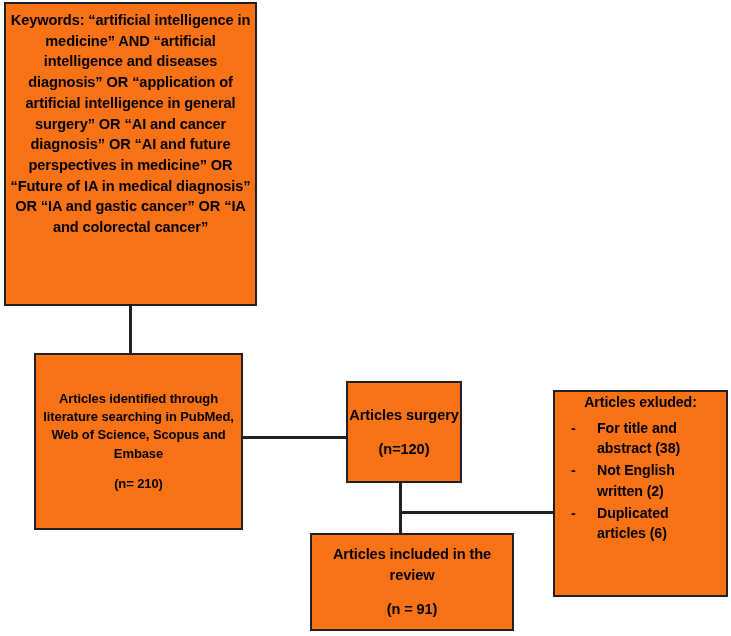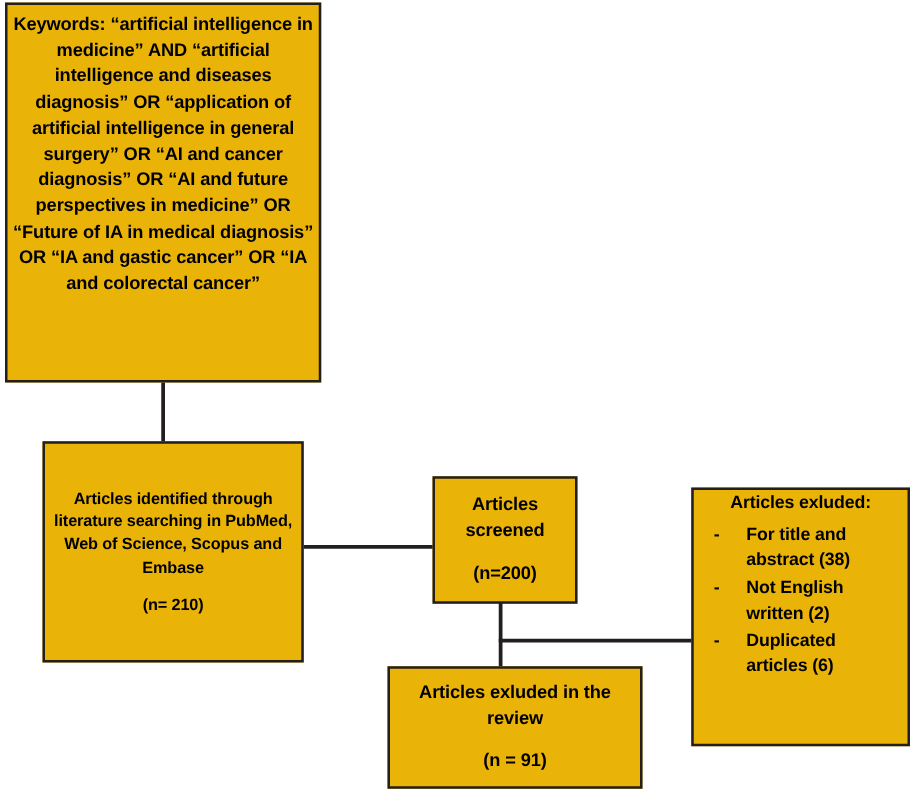--- a/index.html
+++ b/index.html
@@ -12,21 +12,21 @@
     width: 731px;
     height: 636px;
     background: #ffffff;
     font-family: "Liberation Sans", sans-serif;
     overflow: hidden;
   }
   .node {
     position: absolute;
     box-sizing: border-box;
     border: 2px solid #231f20;
-    background: #eab308;
+    background: #f97316;
     color: #000000;
     font-weight: bold;
     text-align: center;
     display: flex;
     flex-direction: column;
     align-items: center;
     justify-content: center;
     line-height: 1.42;
     letter-spacing: -0.1px;
   }
@@ -129,22 +129,22 @@
   <div class="line v" style="left:129px; top:306px; height:48px;"></div>
 
   <div class="node" id="node-identified">
     <p>Articles identified through literature searching in PubMed, Web of Science, Scopus and Embase</p>
     <p>(n= 210)</p>
   </div>
 
   <div class="line h" style="left:243px; top:436px; width:104px;"></div>
 
   <div class="node" id="node-screened">
-    <p>Articles screened</p>
-    <p>(n=200)</p>
+    <p>Articles surgery</p>
+    <p>(n=120)</p>
   </div>
 
   <div class="line v" style="left:399px; top:482px; height:52px;"></div>
 
   <div class="line h" style="left:399px; top:511px; width:155px;"></div>
 
   <div class="node" id="node-excluded">
     <div class="excl-title">Articles exluded:</div>
     <ul>
       <li>
@@ -156,17 +156,17 @@
         <span>Not English written (2)</span>
       </li>
       <li>
         <span class="dash">-</span>
         <span>Duplicated articles (6)</span>
       </li>
     </ul>
   </div>
 
   <div class="node" id="node-included">
-    <p>Articles exluded in the review</p>
+    <p>Articles included in the review</p>
     <p>(n = 91)</p>
   </div>
 
 </div>
 
 </body></html>

